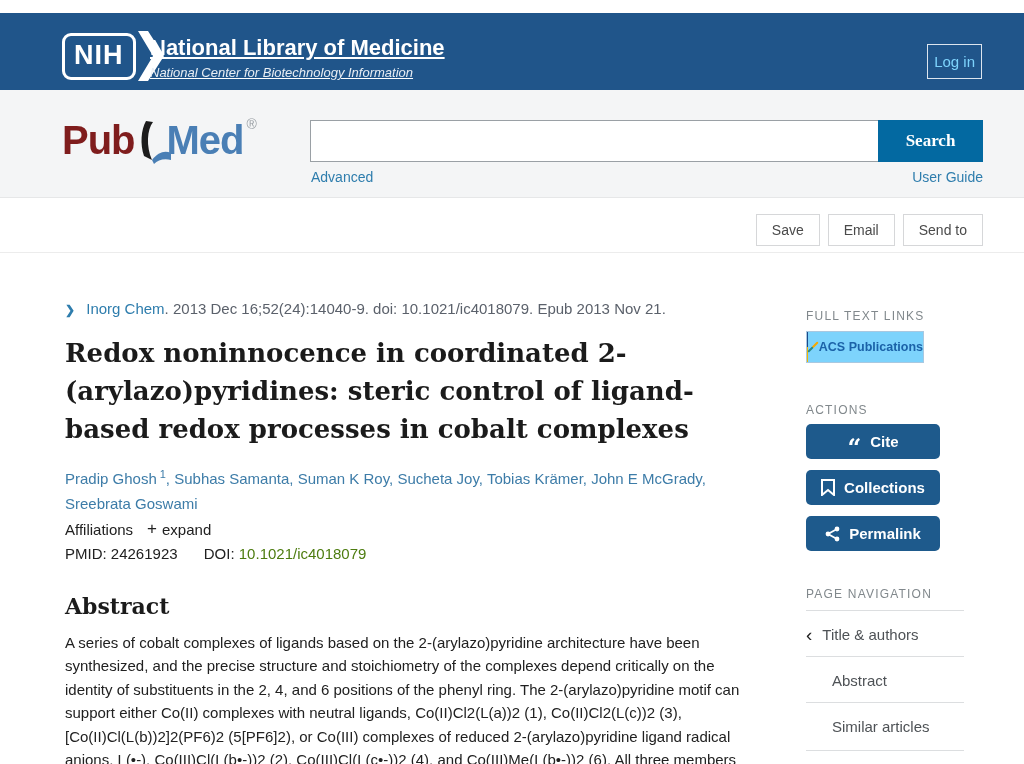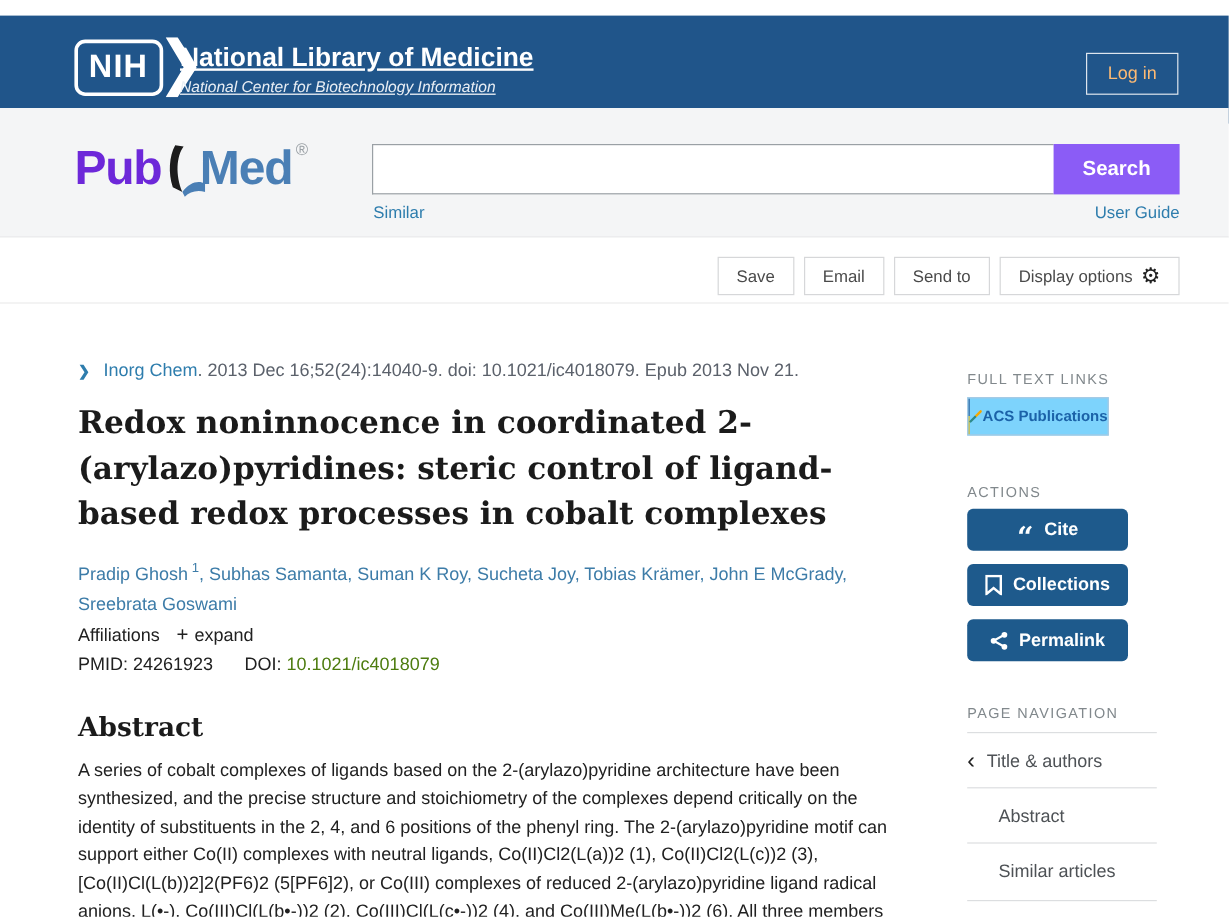--- a/index.html
+++ b/index.html
@@ -8,37 +8,37 @@
 
   
   .nih-header { position:absolute; top:13px; left:0; width:1024px; height:90px; background:#20558a; }
   .nih-logo { position:absolute; left:62px; top:18px; display:flex; align-items:center; cursor:pointer; }
   .nih-box { border:3px solid #fff; border-radius:9px; color:#fff; font-weight:bold;
     font-size:27px; padding:4px 9px 6px 9px; letter-spacing:1px; }
   .nih-chevron { margin-left:2px; }
   .org-text { position:absolute; left:150px; top:22px; color:#fff;text-decoration:underline; }
   .org-title { font-size:22px; font-weight:bold; }
   .org-subtitle { font-size:13px; font-style:italic; margin-top:4px; color:#e8eef4; }
-  .login-btn { position:absolute; right:42px; top:31px; background:transparent; color:#fdba74;
-    border:1px solid rgba(255,255,255,.85); font-size:15px; padding:8px 17px; cursor:pointer;
+  .login-btn { position:absolute; right:42px; top:31px; background:transparent; color:#7dd3fc;
+    border:1px solid rgba(255,255,255,.85); font-size:15px; padding:8px 6px; cursor:pointer;
     font-family:"Liberation Sans", sans-serif;text-align:center; }
 
   
   .search-header { position:absolute; top:90px; left:0; width:1024px; height:108px;
     background:#f4f5f6; border-bottom:1px solid #e6e7e8; }
   .pubmed-logo { position:absolute; left:62px; top:24px; display:flex; align-items:flex-start; cursor:pointer; }
-  .logo-pub { color:#6d28d9; font-size:40px; font-weight:bold; letter-spacing:-1px; line-height:52px; }
+  .logo-pub { color:#7f1d1d; font-size:40px; font-weight:bold; letter-spacing:-1px; line-height:52px; }
   .logo-book { margin:0 -4px; position:relative; top:2px; }
   .logo-med { color:#4a7fb5; font-size:40px; font-weight:bold; letter-spacing:-1px; line-height:52px; }
   .logo-reg { color:#9aa0a5; font-size:14px; margin-left:3px; line-height:20px; }
   .search-input { position:absolute; left:310px; top:30px; width:568px; height:42px;
     border:1px solid #9aa0a5; border-right:none; background:#fff; font-size:16px; padding:0 12px; }
   .search-btn { position:absolute; left:878px; top:30px; width:105px; height:42px;
-    background:#8b5cf6; color:#fff; border:none; font-weight:bold; font-size:17px; cursor:pointer;
-    font-family:Liberation Sans, sans-serif;text-align:center; }
+    background:#0369a1; color:#fff; border:none; font-weight:bold; font-size:17px; cursor:pointer;
+    font-family:Liberation Serif, serif;text-align:center; }
   .advanced-link { position:absolute; left:311px; top:79px; color:#2e7dad; font-size:14px;
     text-decoration:none; cursor:pointer; }
   .userguide-link { position:absolute; right:41px; top:79px; color:#2e7dad; font-size:14px;
     text-decoration:none; cursor:pointer; }
 
   
   .toolbar { position:absolute; top:198px; left:0; width:1024px; height:55px; background:#fff;
     border-bottom:1px solid #ececec; }
   .toolbar-btns { position:absolute; right:41px; top:16px; display:flex; gap:8px; }
   .tb-btn { background:#fff; border:1px solid #d6d7d9; color:#4a4a4a; font-size:14px;
@@ -112,39 +112,35 @@
     <span class="logo-pub">Pub</span>
     <svg class="logo-book" width="40" height="50" viewBox="0 0 40 50">
       <path d="M22,6 C16,14 15,30 21,44 L13,40 C9,28 10,14 15,5 Z" fill="#1c1c1c"></path>
       <path d="M21,44 C27,36 34,34 40,37 L40,44 C33,42 27,44 23,48 Z" fill="#4a7fb5"></path>
     </svg>
     <span class="logo-med">Med</span>
     <span class="logo-reg">®</span>
   </div>
   <input class="search-input" type="text" value="" style="">
   <button class="search-btn">Search</button>
-  <a class="advanced-link">Similar</a>
+  <a class="advanced-link">Advanced</a>
   <a class="userguide-link">User Guide</a>
 </div>
 
 <div class="toolbar">
   <div class="toolbar-btns">
     <button class="tb-btn">
       <span>Save</span>
     </button>
     <button class="tb-btn">
       <span>Email</span>
     </button>
     <button class="tb-btn">
       <span>Send to</span>
     </button>
-    <button class="tb-btn">
-      <span>Display options</span>
-      <span class="gear">⚙</span>
-    </button>
   </div>
 </div>
 
 <div class="citation-row">
   <span class="cite-chevron">❯</span>
   <a class="journal-link">Inorg Chem</a><span>. 2013 Dec 16;52(24):14040-9. doi: 10.1021/ic4018079. Epub 2013 Nov 21.</span>
 </div>
 
 <h1 class="article-title">Redox noninnocence in coordinated 2-(arylazo)pyridines: steric control of ligand-based redox processes in cobalt complexes</h1>
 

